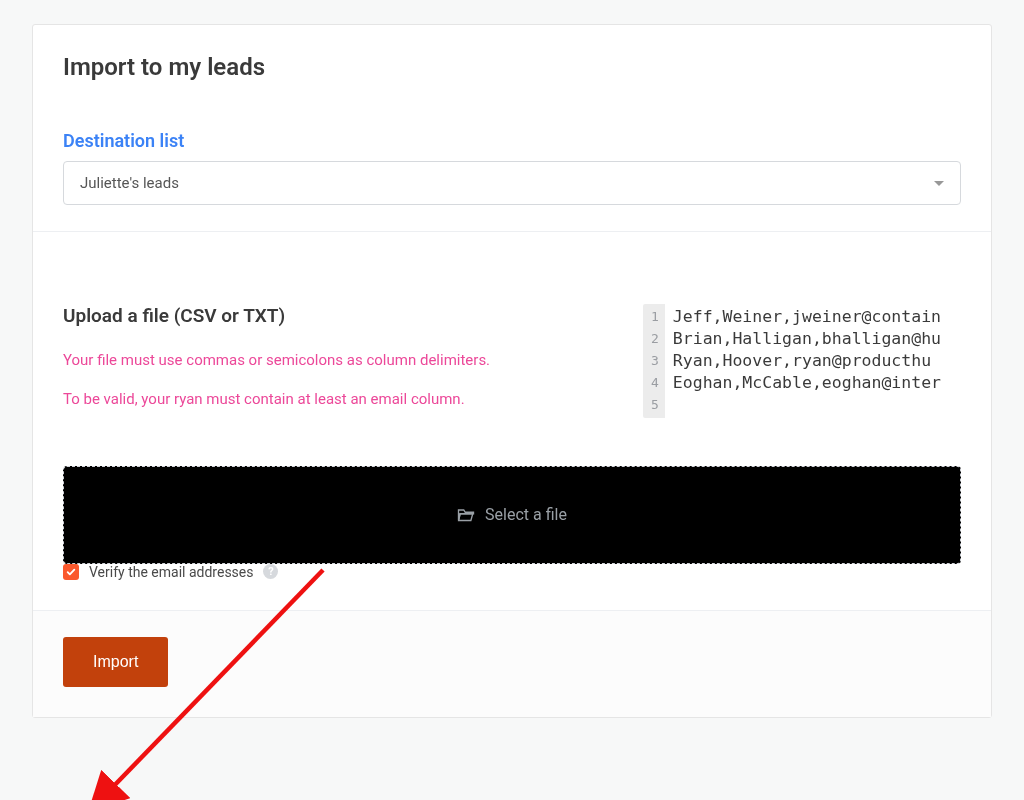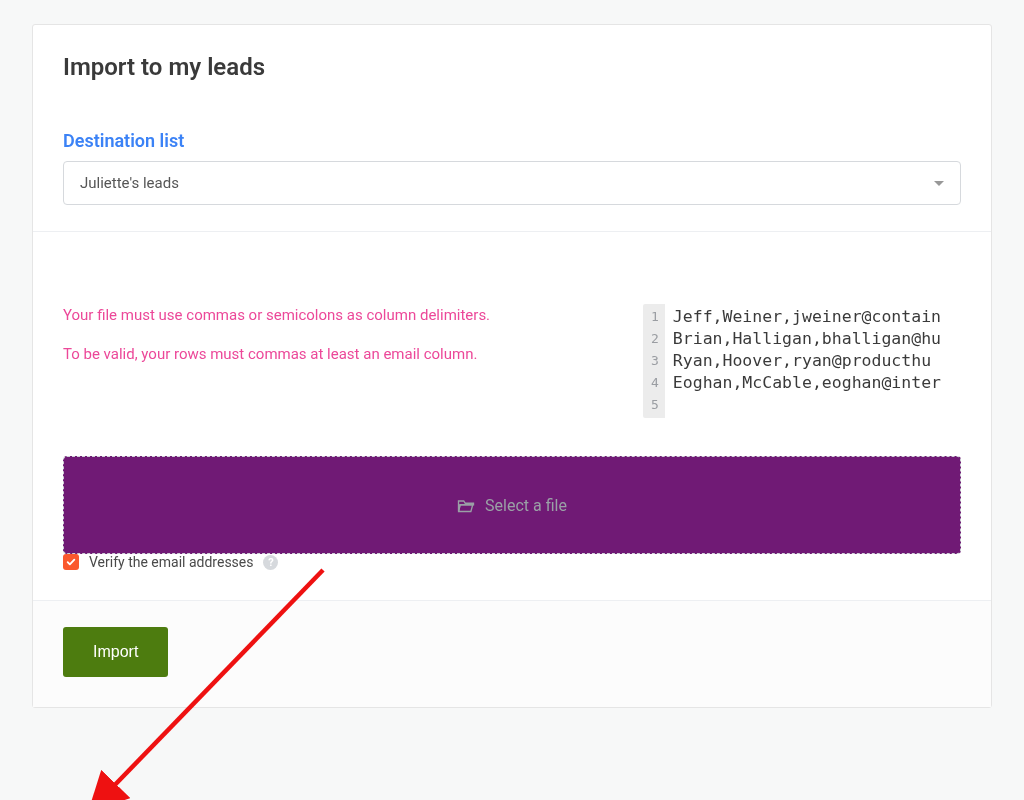--- a/index.html
+++ b/index.html
@@ -109,21 +109,21 @@
       border: 1px dashed #cfd2d7;
       border-radius: 4px;
       height: 98px;
       display: flex;
       align-items: center;
       justify-content: center;
       gap: 10px;
       color: #9aa0a6;
       font-size: 16px;
       cursor: pointer;
-      background: #701a75;
+      background: #000000;
     }
     .folder-icon svg { display: block; }
     .verify-row {
       display: flex;
       align-items: center;
       gap: 10px;
       font-size: 14px;
       color: #4a4a4a;
     }
     .checkbox {
@@ -147,21 +147,21 @@
       align-items: center;
       justify-content: center;
       cursor: help;
     }
     .card-footer {
       border-top: 1px solid #edeff2;
       padding: 26px 30px 30px 30px;
       background: #fcfcfc;
     }
     .btn-primary {
-      background: #4d7c0f;
+      background: #c2410c;
       color: #fff;
       border: none;
       padding: 16px 30px;
       font-size: 16px;
       border-radius: 3px;
       cursor: pointer;
     }
     .arrow-overlay {
       position: absolute;
       pointer-events: none;
@@ -179,22 +179,23 @@
       <div class="select">
         <span>Juliette's leads</span>
         <span class="caret"></span>
       </div>
     </div>
   </div>
 
   <div class="card-body">
     <div class="two-col">
       <div class="left-col">
+        <div class="section-title">Upload a file (CSV or TXT)</div>
         <p class="help-text">Your file must use commas or semicolons as column delimiters.</p>
-        <p class="help-text">To be valid, your rows must commas at least an email column.</p>
+        <p class="help-text">To be valid, your ryan must contain at least an email column.</p>
       </div>
       <div class="csv-preview">
         <div class="csv-gutter">
           <div>1</div>
             <div>2</div>
             <div>3</div>
             <div>4</div>
             <div>5</div>
         </div>
         <div class="csv-lines">

